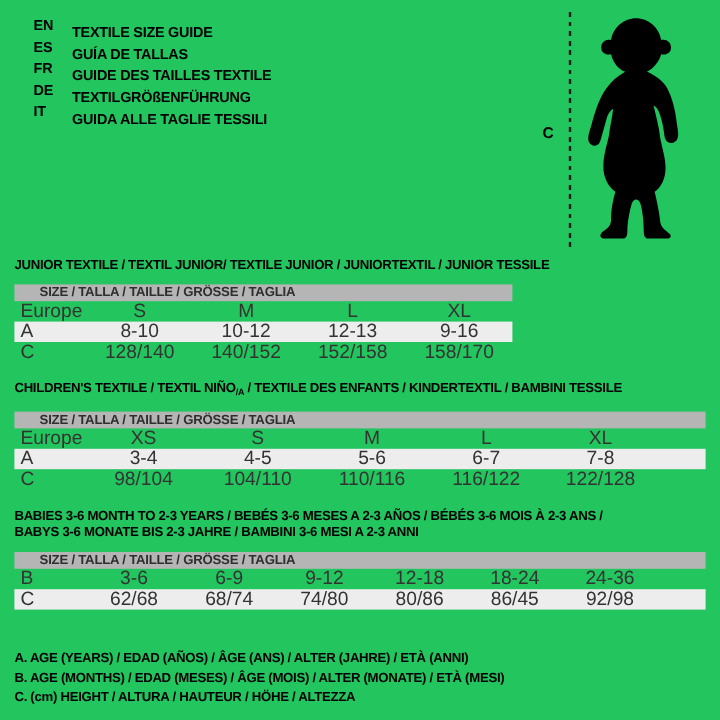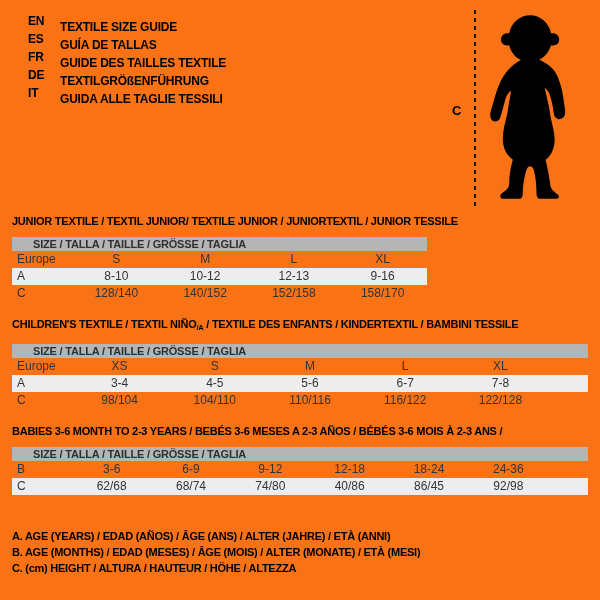--- a/index.html
+++ b/index.html
@@ -1,17 +1,17 @@
 <!DOCTYPE html>
 <html style="--bar: #b5b5b5; --shade: #ededed;"><head>
 <meta charset="utf-8">
 <style>
   html,body{margin:0;padding:0;background:#fff;}
   .page{
-    position:relative;width:600px;height:600px;background:#f97316;overflow:hidden;
+    position:relative;width:600px;height:600px;background:#22c55e;overflow:hidden;
     font-family:"Liberation Sans",sans-serif;color:#000;
   }
   
   .langs{position:absolute;left:28px;top:12px;}
   .lang-row{display:flex;height:18px;align-items:center;}
   .lang-code{width:32px;font-weight:bold;font-size:12px;letter-spacing:-0.2px;}
   .lang-label{font-weight:bold;font-size:12px;letter-spacing:-0.2px;white-space:nowrap;margin-top:12px;}
   
   .dash-line{
     position:absolute;left:474px;top:10px;width:2px;height:198px;
@@ -21,21 +21,21 @@
   .baby{position:absolute;left:481px;top:6px;}
   
   .content{position:absolute;left:12px;top:214px;width:576px;}
   .tbl-section{margin-bottom:15px;}
   .tbl-title{font-weight:bold;font-size:11px;line-height:14px;letter-spacing:-0.25px;
     color:#000;margin-bottom:9px;white-space:nowrap;}
   .tbl-title .sub{font-size:7.5px;vertical-align:-2px;}
   .tbl-bar{height:14px;line-height:14px;background:var(--bar,#b5b5b5);font-weight:bold;
     font-size:11px;letter-spacing:-0.2px;padding-left:21px;color:#2f2f2f;box-sizing:border-box;
     overflow:hidden;white-space:nowrap;}
-  .tbl-row{display:flex;height:17px;line-height:17px;font-size:12px;color:#333;}
+  .tbl-row{display:flex;height:17px;line-height:17px;font-size:16px;color:#333;}
   .tbl-row.shaded{background:var(--shade,#ededed);}
   .row-label{flex:0 0 60px;padding-left:5px;box-sizing:border-box;}
   .cell{flex:1 1 0;text-align:center;}
   .filler{flex:0 0 auto;}
   
   .footer{margin-top:33px;}
   .foot-line{font-weight:bold;font-size:11px;line-height:16px;letter-spacing:-0.25px;
     color:#000;white-space:nowrap;}
 </style>
 </head>
@@ -172,39 +172,40 @@
             <span class="cell">110/116</span>
             <span class="cell">116/122</span>
             <span class="cell">122/128</span>
             <span class="filler" style="flex-basis: 40px;"></span>
           </div>
         </div>
       </div>
       <div class="tbl-section">
         <div class="tbl-title">
           <div><span>BABIES 3-6 MONTH TO 2-3 YEARS / BEBÉS 3-6 MESES A 2-3 AÑOS / BÉBÉS 3-6 MOIS À 2-3 ANS /</span></div>
+          <div><span>BABYS 3-6 MONATE BIS 2-3 JAHRE / BAMBINI 3-6 MESI A 2-3 ANNI</span></div>
         </div>
         <div class="tbl" style="width: 576px;">
           <div class="tbl-bar">SIZE / TALLA / TAILLE / GRÖSSE / TAGLIA</div>
           <div class="tbl-row">
             <span class="row-label">B</span>
             <span class="cell">3-6</span>
             <span class="cell">6-9</span>
             <span class="cell">9-12</span>
             <span class="cell">12-18</span>
             <span class="cell">18-24</span>
             <span class="cell">24-36</span>
             <span class="filler" style="flex-basis: 40px;"></span>
           </div>
           <div class="tbl-row shaded">
             <span class="row-label">C</span>
             <span class="cell">62/68</span>
             <span class="cell">68/74</span>
             <span class="cell">74/80</span>
-            <span class="cell">40/86</span>
+            <span class="cell">80/86</span>
             <span class="cell">86/45</span>
             <span class="cell">92/98</span>
             <span class="filler" style="flex-basis: 40px;"></span>
           </div>
         </div>
       </div>
       <div class="footer">
         <div class="foot-line">A. AGE (YEARS) / EDAD (AÑOS) / ÂGE (ANS) / ALTER (JAHRE) / ETÀ (ANNI)</div>
         <div class="foot-line">B. AGE (MONTHS) / EDAD (MESES) / ÂGE (MOIS) / ALTER (MONATE) / ETÀ (MESI)</div>
         <div class="foot-line">C. (cm) HEIGHT / ALTURA / HAUTEUR / HÖHE / ALTEZZA</div>

